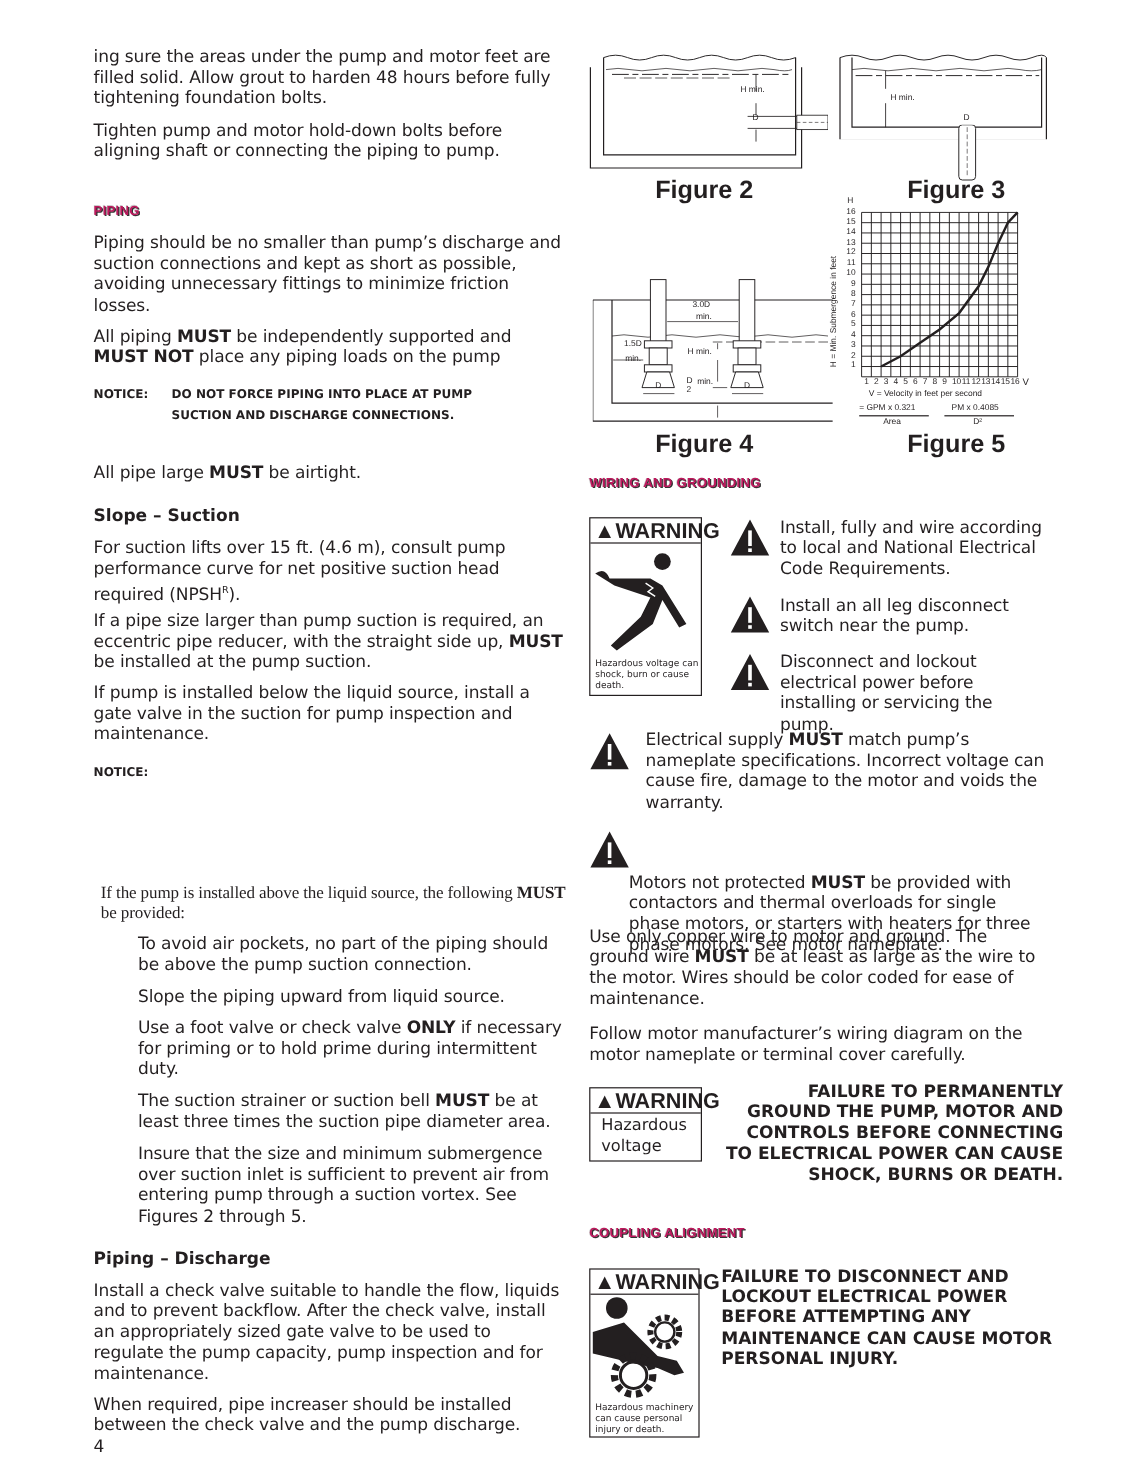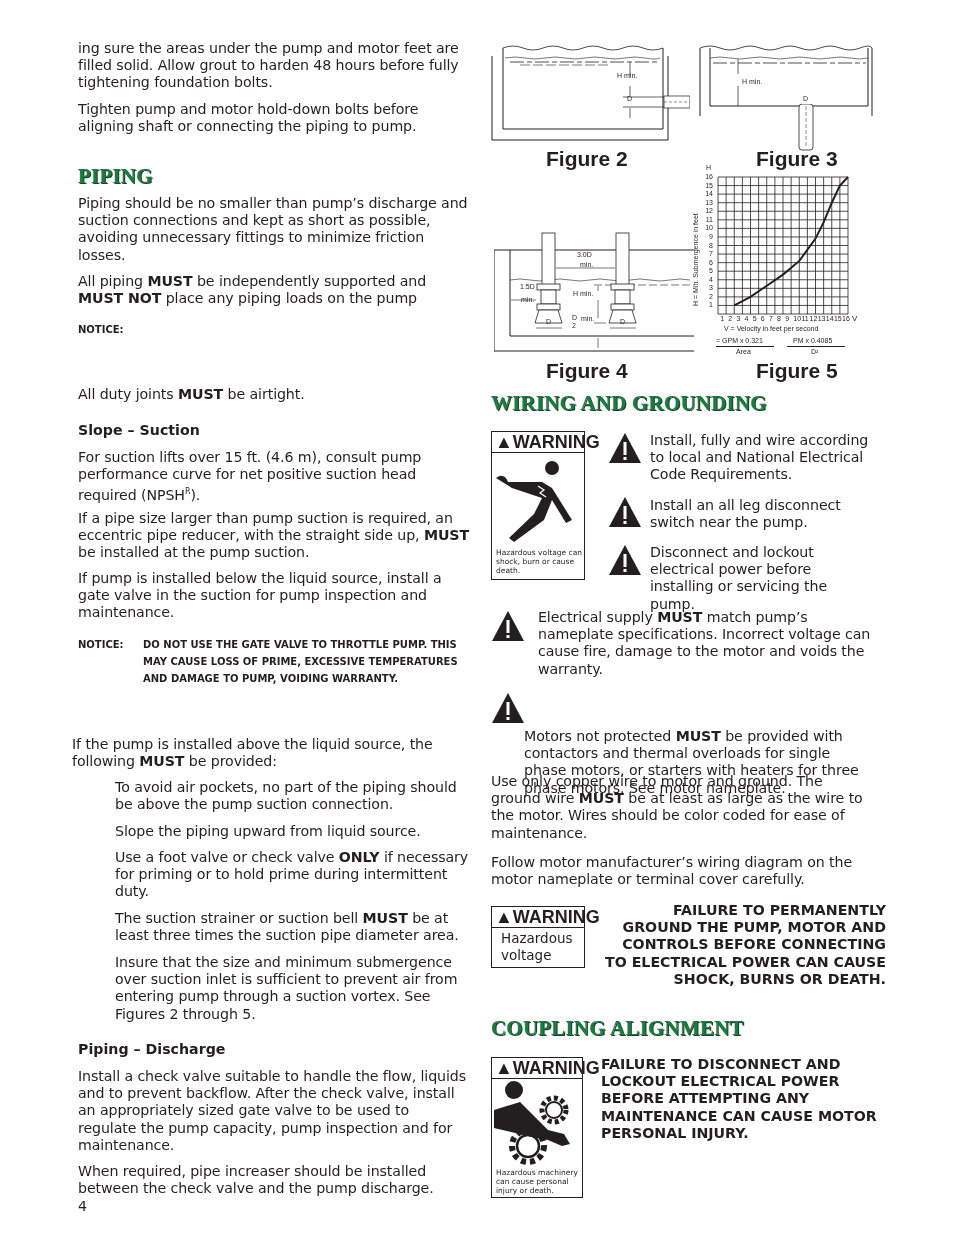--- a/index.html
+++ b/index.html
@@ -1,20 +1,20 @@
 <!DOCTYPE html>
 <html><head>
 <meta charset="utf-8">
 <style>
   * { box-sizing: border-box; margin: 0; padding: 0; }
   html, body { width: 954px; height: 1235px; background: #fff; overflow: hidden; }
   body { position: relative; font-family: "DejaVu Sans", sans-serif; color: #231f20; font-size: 14.2px; line-height: 17px; }
   .p { position: absolute; font-size: 14.2px; line-height: 17.2px; letter-spacing: -0.1px; }
   .p b { font-weight: bold; }
-  .heading { position: absolute; font-family: Liberation Serif, serif; font-weight: bold; font-size: 21px; color: #15803d; text-shadow: 1px 1px 0 #333, -0.5px -0.5px 0 #ccc; letter-spacing: 0.2px; }
+  .heading { position: absolute; font-family: Liberation Sans, sans-serif; font-weight: bold; font-size: 11px; color: #be185d; text-shadow: 1px 1px 0 #333, -0.5px -0.5px 0 #ccc; letter-spacing: 0.2px; }
   .subhead { position: absolute; font-weight: bold; font-size: 14.2px; }
   .notice { position: absolute; font-weight: bold; font-size: 10px; line-height: 17.2px; }
   .notice .lbl { position: absolute; left: 0; top: 0; }
   .notice .txt { position: absolute; left: 65px; top: 0; width: 300px; }
   .fig-caption { position: absolute; font-family: "Liberation Sans", sans-serif; font-weight: bold; font-size: 21px; }
   .warnbox { position: absolute; border: 1.5px solid #231f20; background: #fff; }
   .warnbox .wh { border-bottom: 1.5px solid #231f20; font-family: "Liberation Sans", sans-serif; font-weight: bold; font-size: 18px; height: 21px; line-height: 20px; padding-left: 3px; }
   .warnbox .small { position: absolute; font-size: 7.5px; line-height: 9px; left: 4px; }
   .tri { position: absolute; width: 34px; height: 32px; }
   .bigwarn { position: absolute; font-weight: bold; font-size: 14.2px; line-height: 17.2px; }
@@ -26,35 +26,35 @@
 
 <div class="p" style="left:78px;top:40px;width:385px;">ing sure the areas under the pump and motor feet are filled solid. Allow grout to harden 48 hours before fully tightening foundation bolts.</div>
 <div class="p" style="left:78px;top:101px;width:385px;">Tighten pump and motor hold-down bolts before aligning shaft or connecting the piping to pump.</div>
 
 <div class="heading" style="left:78px;top:168px;">PIPING</div>
 <div class="p" style="left:78px;top:195px;width:390px;">Piping should be no smaller than pump’s discharge and suction connections and kept as short as possible, avoiding unnecessary fittings to minimize friction losses.</div>
 <div class="p" style="left:78px;top:273px;width:390px;"><span>All piping </span><b>MUST</b><span> be independently supported and </span><b>MUST NOT</b><span> place any piping loads on the pump</span></div>
 
 <div class="notice" style="left:78px;top:321px;width:390px;height:55px;">
   <span class="lbl">NOTICE:</span>
-</div>
-
-<div class="p" style="left:78px;top:386px;width:390px;"><span>All duty joints </span><b>MUST</b><span> be airtight.</span></div>
+  <span class="txt" style="width:295px;">DO NOT FORCE PIPING INTO PLACE AT PUMP SUCTION AND DISCHARGE CONNECTIONS.</span>
+</div>
+
+<div class="p" style="left:78px;top:386px;width:390px;"><span>All pipe large </span><b>MUST</b><span> be airtight.</span></div>
 
 <div class="subhead" style="left:78px;top:422px;">Slope – Suction</div>
 <div class="p" style="left:78px;top:449px;width:392px;"><span>For suction lifts over 15 ft. (4.6 m), consult pump performance curve for net positive suction head required (NPSH</span><sup style="font-size:8px;">R</sup><span>).</span></div>
 <div class="p" style="left:78px;top:510px;width:392px;"><span>If a pipe size larger than pump suction is required, an eccentric pipe reducer, with the straight side up, </span><b>MUST</b><span> be installed at the pump suction.</span></div>
 <div class="p" style="left:78px;top:570px;width:392px;">If pump is installed below the liquid source, install a gate valve in the suction for pump inspection and maintenance.</div>
 
 <div class="notice" style="left:78px;top:636px;width:392px;height:90px;">
   <span class="lbl">NOTICE:</span>
-  <span class="txt" style="width:320px;">DO NOT USE THE GATE VALVE TO THROTTLE PUMP. THIS MAY CAUSE LOSS OF PRIME, EXCESSIVE TEMPERATURES AND DAMAGE TO PUMP, VOIDING WARRANTY.</span>
-</div>
-
-<div class="p" style="left:72px;top:736px;width:392px;"><span>If the pump is installed above the liquid source, the following </span><b>MUST</b><span> be provided:</span></div>
+</div>
+
+<div class="p" style="left:84px;top:736px;width:392px;font-family:Liberation Serif, serif;"><span>If the pump is installed above the liquid source, the following </span><b>MUST</b><span> be provided:</span></div>
 
 <div class="p" style="left:115px;top:779px;width:355px;">To avoid air pockets, no part of the piping should be above the pump suction connection.</div>
 <div class="p" style="left:115px;top:823px;width:355px;">Slope the piping upward from liquid source.</div>
 <div class="p" style="left:115px;top:849px;width:355px;"><span>Use a foot valve or check valve </span><b>ONLY</b><span> if necessary for priming or to hold prime during intermittent duty.</span></div>
 <div class="p" style="left:115px;top:910px;width:355px;"><span>The suction strainer or suction bell </span><b>MUST</b><span> be at least three times the suction pipe diameter area.</span></div>
 <div class="p" style="left:115px;top:954px;width:355px;">Insure that the size and minimum submergence over suction inlet is sufficient to prevent air from entering pump through a suction vortex. See Figures 2 through 5.</div>
 
 <div class="subhead" style="left:78px;top:1041px;">Piping – Discharge</div>
 <div class="p" style="left:78px;top:1068px;width:392px;">Install a check valve suitable to handle the flow, liquids and to prevent backflow. After the check valve, install an appropriately sized gate valve to be used to regulate the pump capacity, pump inspection and for maintenance.</div>
 <div class="p" style="left:78px;top:1163px;width:392px;">When required, pipe increaser should be installed between the check valve and the pump discharge.</div>

